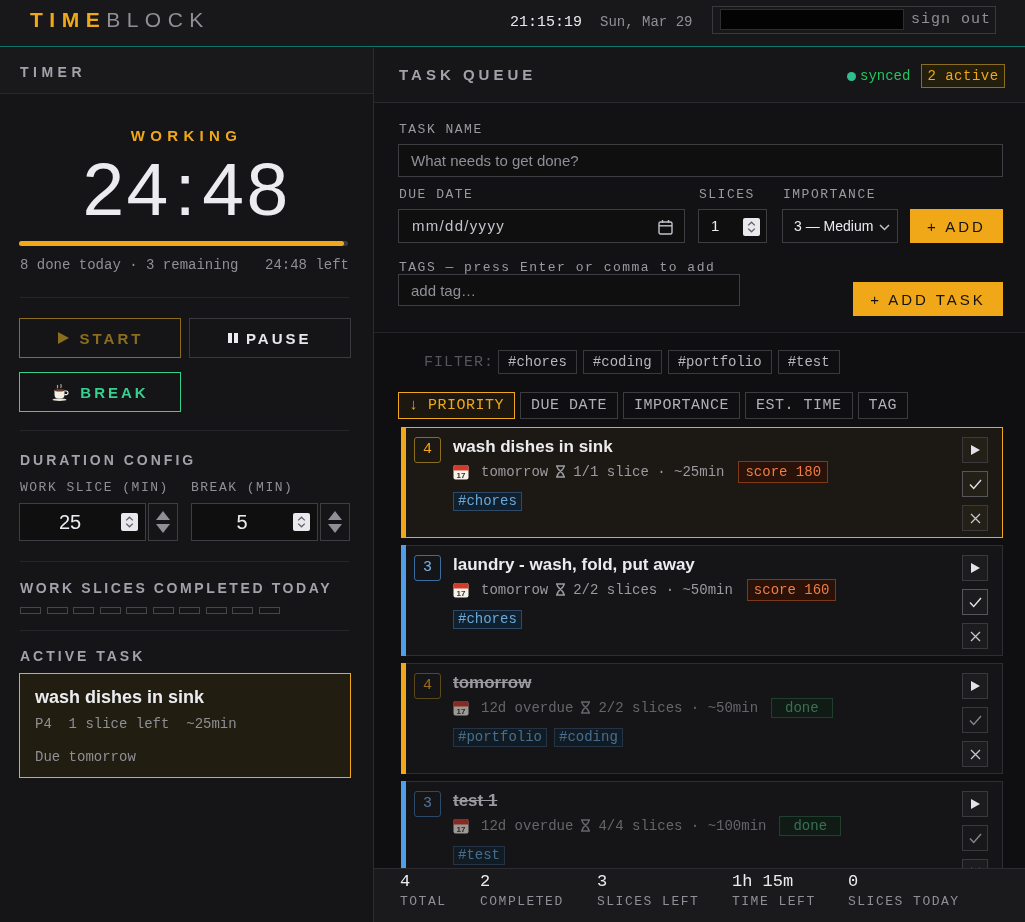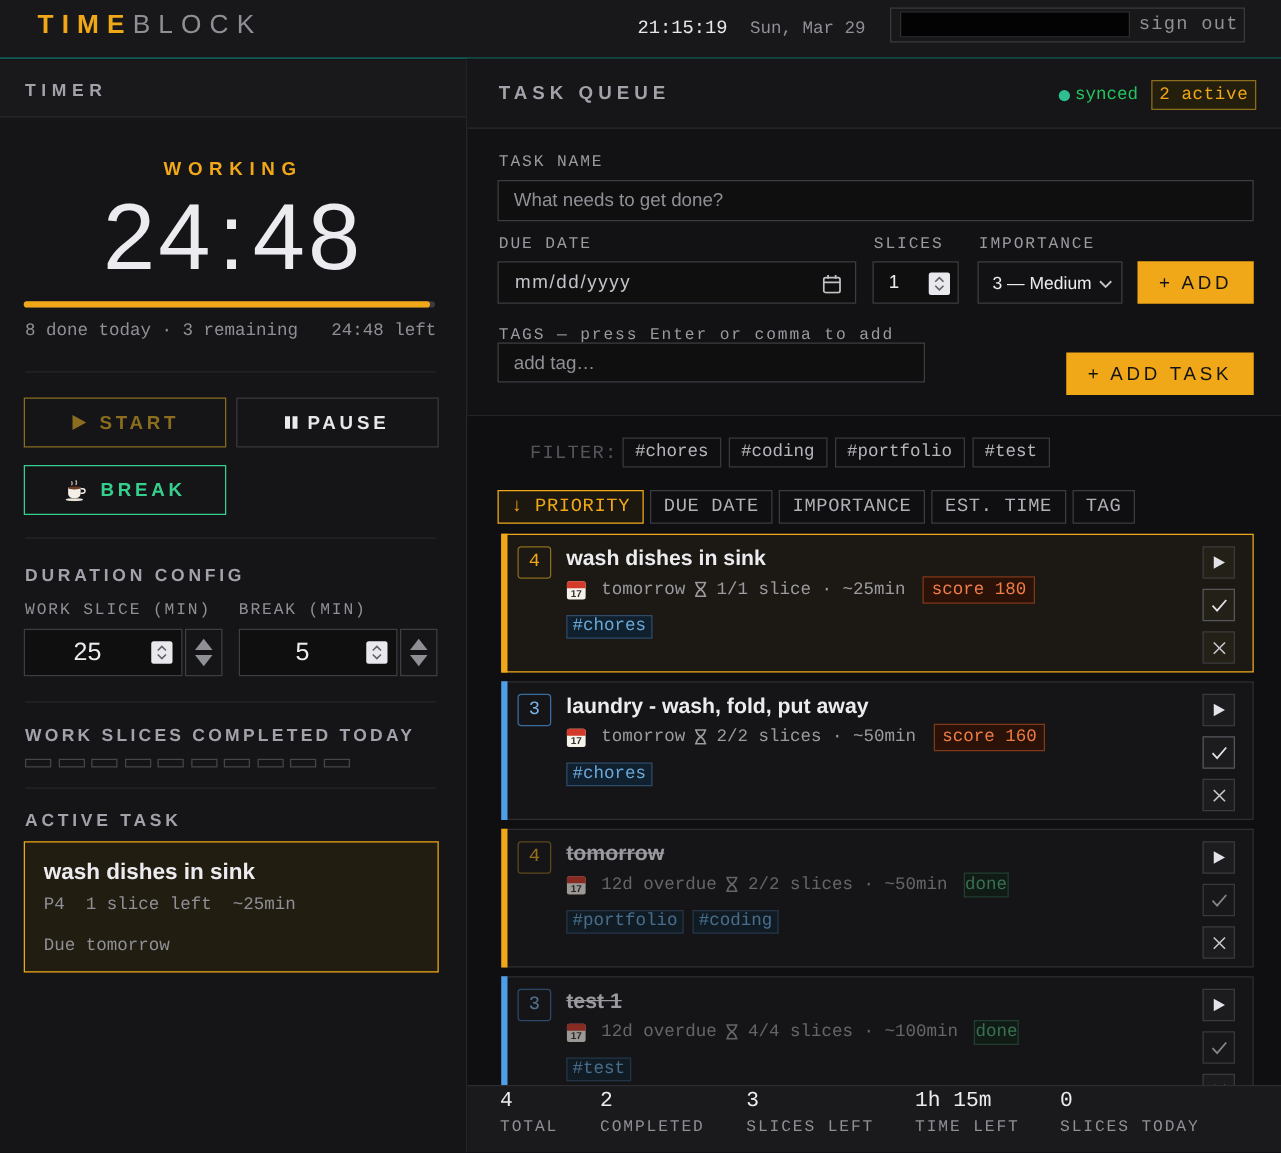--- a/index.html
+++ b/index.html
@@ -139,21 +139,21 @@
   .pbadge.blue { border-color:#3a6ea0; color:#7ab3e8; }
   .ctitle { position:absolute; left:51px; top:9px; font-family:"Liberation Sans",sans-serif;
             font-weight:bold; font-size:17px; color:#ececf0; }
   .cmeta { position:absolute; left:51px; top:32px; height:23px; display:flex; align-items:center;
            font-size:14px; color:#9a9aa0; }
   .cmeta svg.cal { margin-right:12px; }
   .cmeta svg.hg { margin:0 7px; }
   .scoreb { margin-left:14px; border:1px solid #7c3a1a; background:#2a1208; color:#ef7c45;
             font-size:14px; padding:2px 6px; }
   .doneb { margin-left:13px; border:1px solid #2a5a40; background:#0f1f16; color:#4fae77;
-           font-size:14px; padding:1px 0; }
+           font-size:14px; padding:1px 13px; }
   .ctags { position:absolute; left:51px; top:64px; display:flex; gap:7px; }
   .tagc { border:1px solid #2e4a66; background:#10202e; color:#6aa8d8; font-size:14px;
           height:19px; line-height:17px; padding:0 4px; }
   .cbtns { position:absolute; right:14px; top:9px; display:flex; flex-direction:column; gap:8px; }
   .cbtn { width:26px; height:26px; border:1px solid #3a3a3e; background:#1c1c1f;
           display:flex; align-items:center; justify-content:center; }
   .card.hl .cbtn { background:#232017; }
   .cbtn.chk { border-color:#55555c; }
   .done .ctitle { color:#9a9aa0; text-decoration:line-through; }
   .done .cmeta, .done .ctags, .done .pbadge { opacity:.6; }

